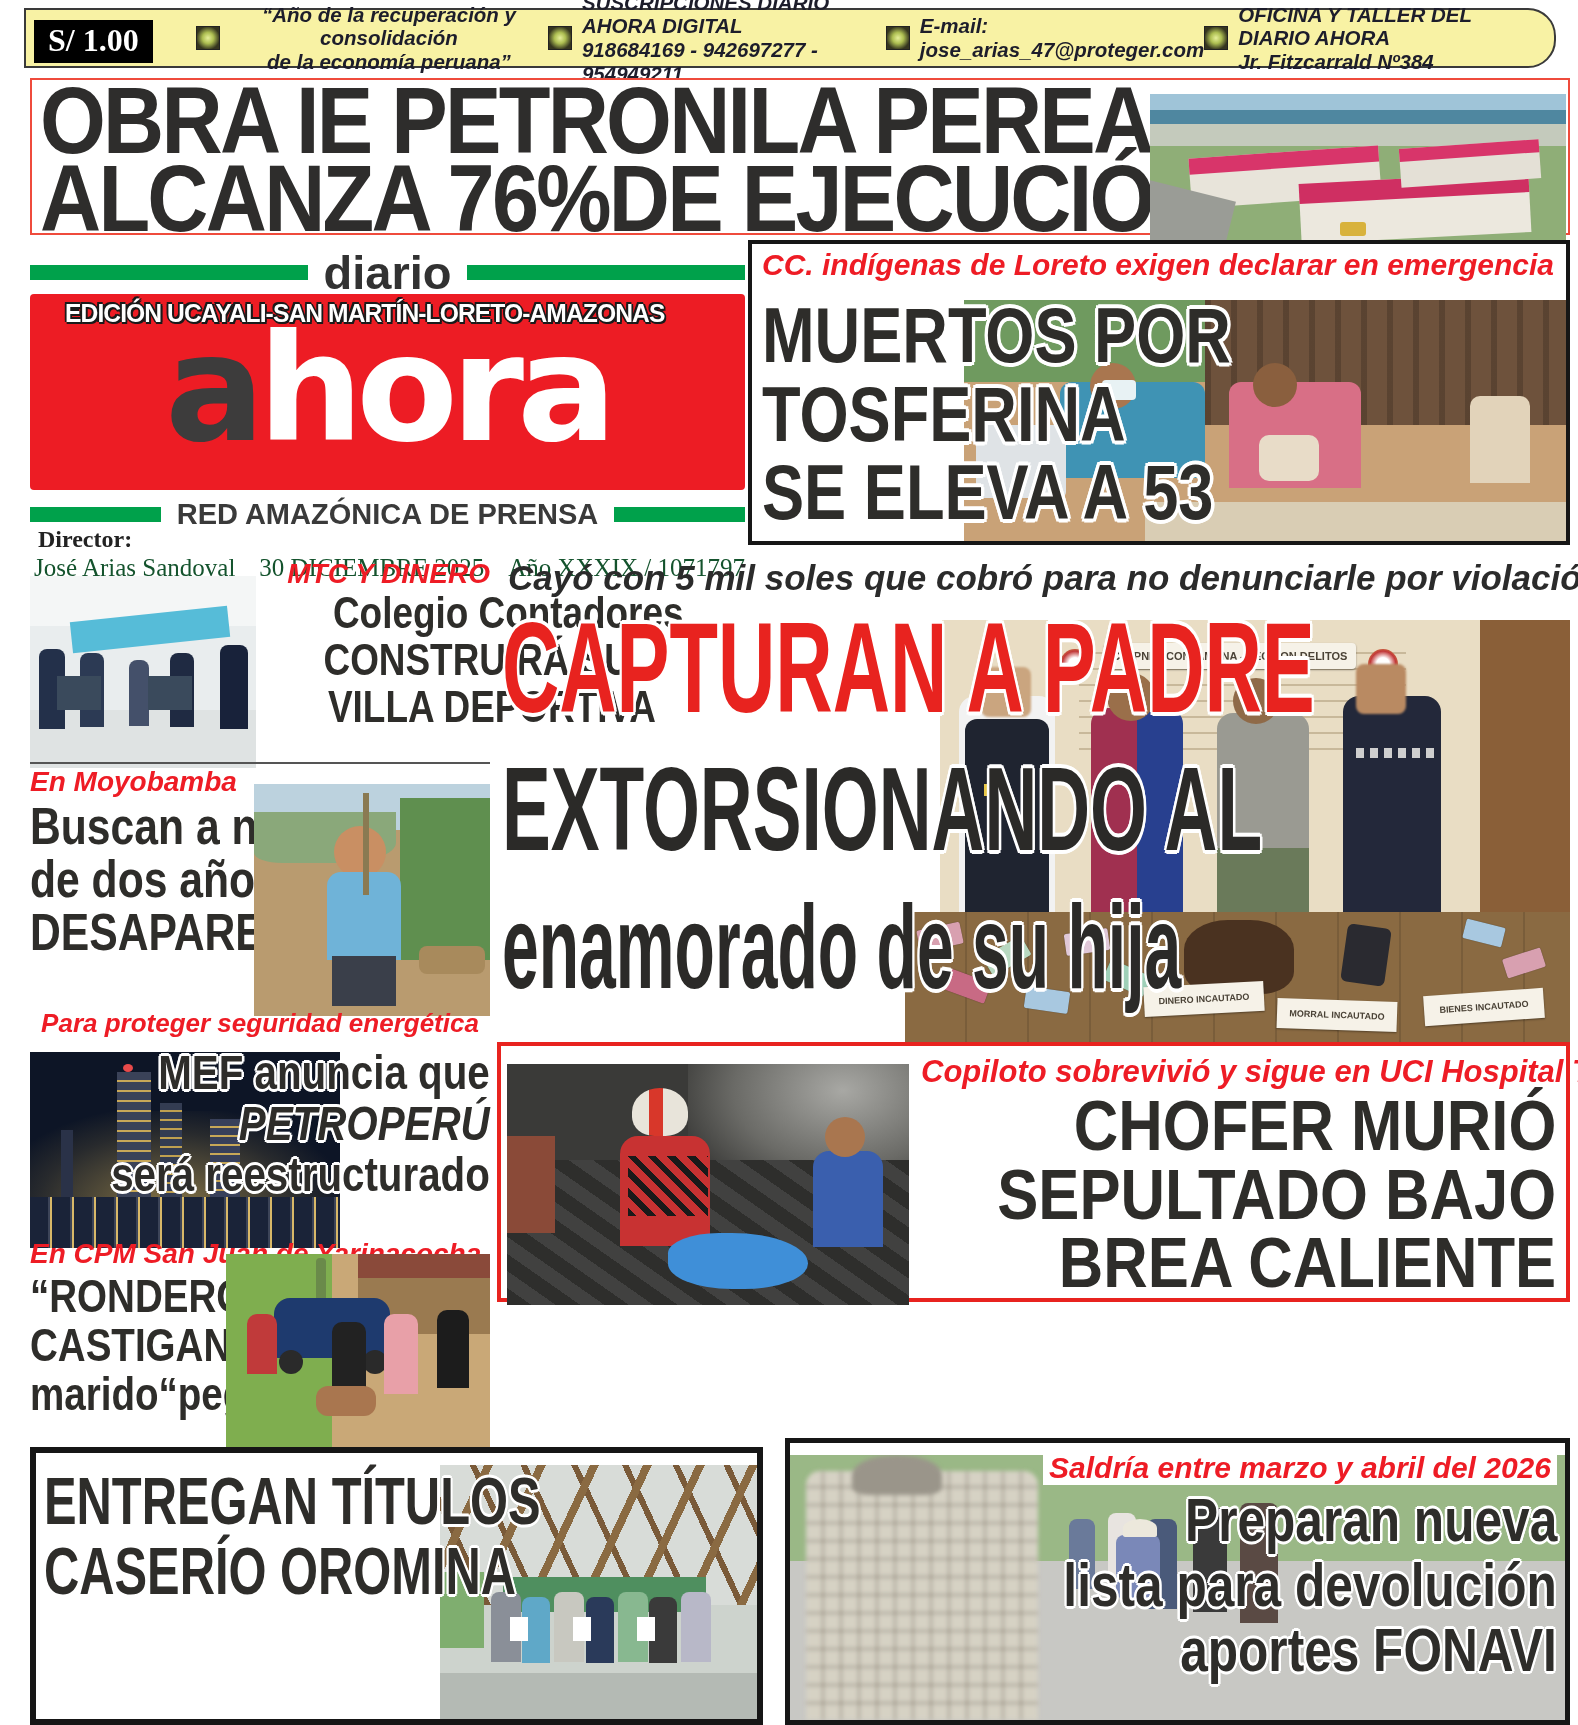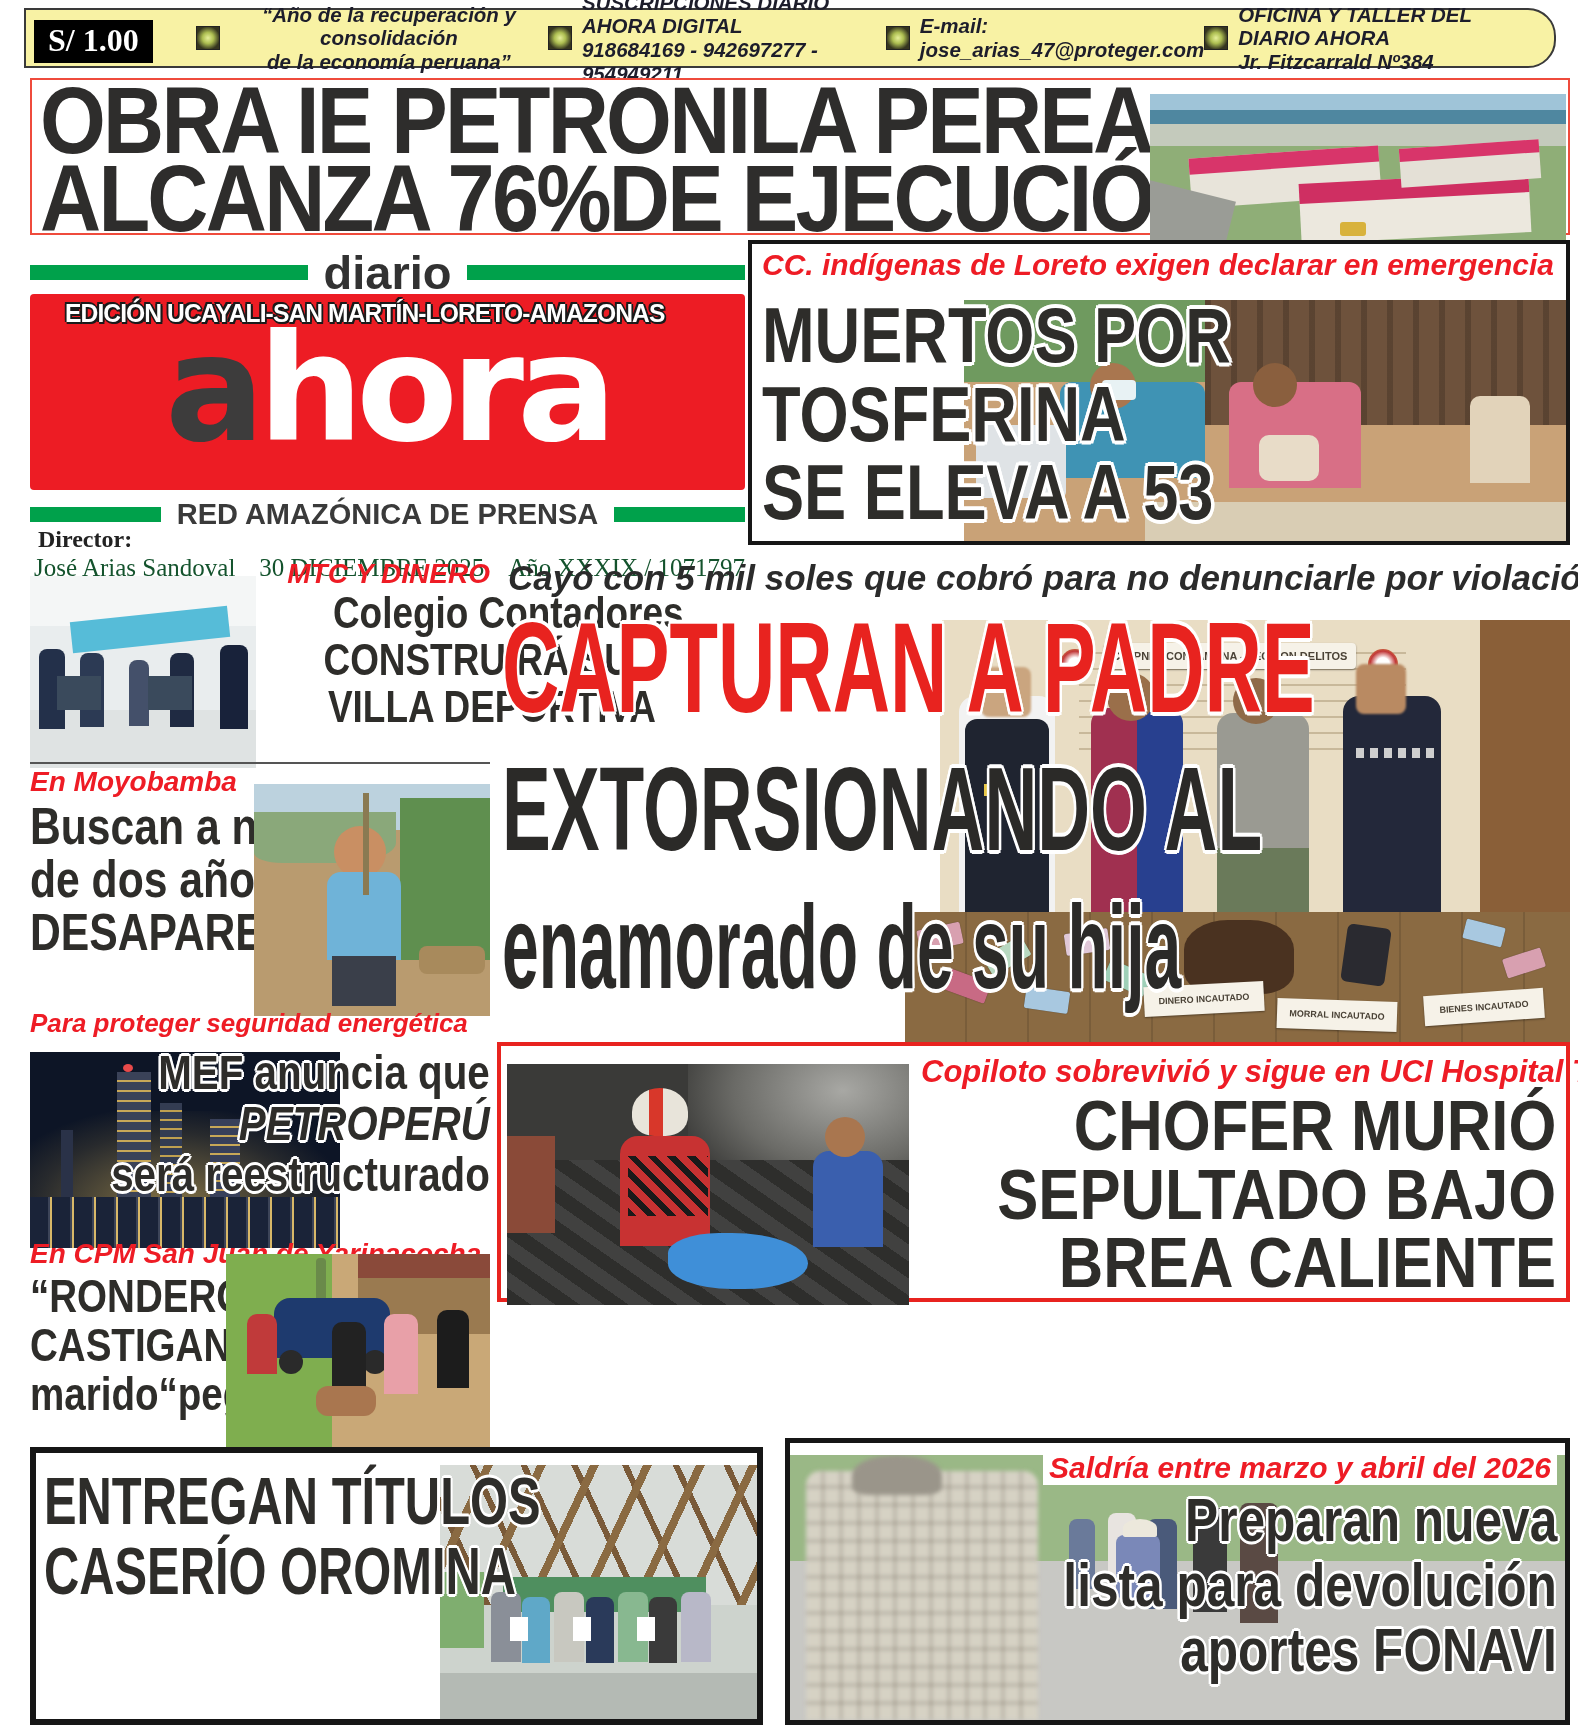--- a/index.html
+++ b/index.html
@@ -182,21 +182,21 @@
       <i class="d" style="left:62%;top:6%;width:38%;height:70%;background:#5f8f4f;"></i>
       <i class="d" style="left:34%;top:18%;width:52px;height:52px;background:#c98f63;border-radius:50%;"></i>
       <i class="d" style="left:31%;top:38%;width:74px;height:88px;background:#6fb3d8;border-radius:14px 14px 0 0;"></i>
       <i class="d" style="left:33%;top:74%;width:64px;height:50px;background:#3a3f4a;"></i>
       <i class="d" style="left:46%;top:4%;width:6px;height:44%;background:#8a7a52;"></i>
       <i class="d" style="left:70%;top:70%;width:28%;height:12%;background:#a88a5c;border-radius:8px;"></i>
     </div>
   </div>
 
   <div class="abs" style="left:30px;top:1008px;width:460px;height:228px;">
-    <div class="kicker nowrap" style="font-size:26px;text-align:left;">Para proteger seguridad energética</div>
+    <div class="kicker nowrap" style="font-size:26px;text-align:center;">Para proteger seguridad energética</div>
     <div class="ph" style="left:0;top:32px;width:310px;height:196px;background:#0d1526;">
       <i class="d" style="left:0;bottom:0;width:100%;height:70%;background:radial-gradient(ellipse at 45% 70%,rgba(232,193,95,.55) 0%,rgba(232,193,95,.12) 55%,transparent 75%);"></i>
       <i class="d" style="left:28%;top:10%;width:34px;height:70%;background:repeating-linear-gradient(180deg,#3a4258 0 8px,#c8a858 8px 10px);"></i>
       <i class="d" style="left:42%;top:26%;width:22px;height:54%;background:repeating-linear-gradient(180deg,#333c52 0 7px,#bfa050 7px 9px);"></i>
       <i class="d" style="left:58%;top:34%;width:30px;height:46%;background:repeating-linear-gradient(180deg,#38405a 0 7px,#c8a858 7px 9px);"></i>
       <i class="d" style="left:10%;top:40%;width:12px;height:40%;background:#2a3248;"></i>
       <i class="d" style="left:30%;top:6%;width:10px;height:8px;background:#e84a4a;border-radius:50%;"></i>
       <i class="d" style="left:0;bottom:0;width:100%;height:26%;background:repeating-linear-gradient(90deg,#1a2338 0 18px,#3c4458 18px 20px,#d8b868 20px 22px);"></i>
     </div>
     <div class="abs" style="left:0;top:40px;width:460px;text-align:right;">

